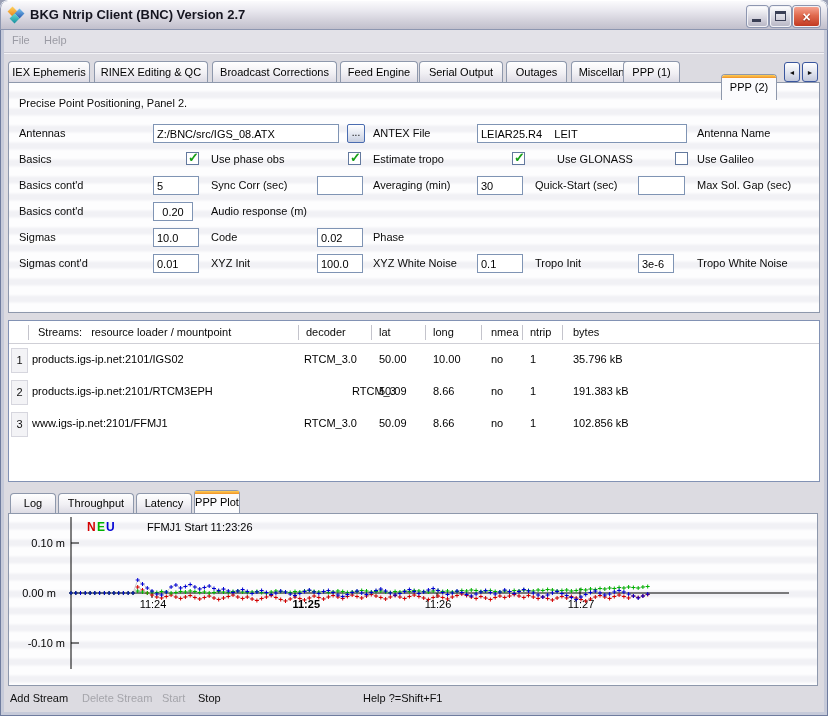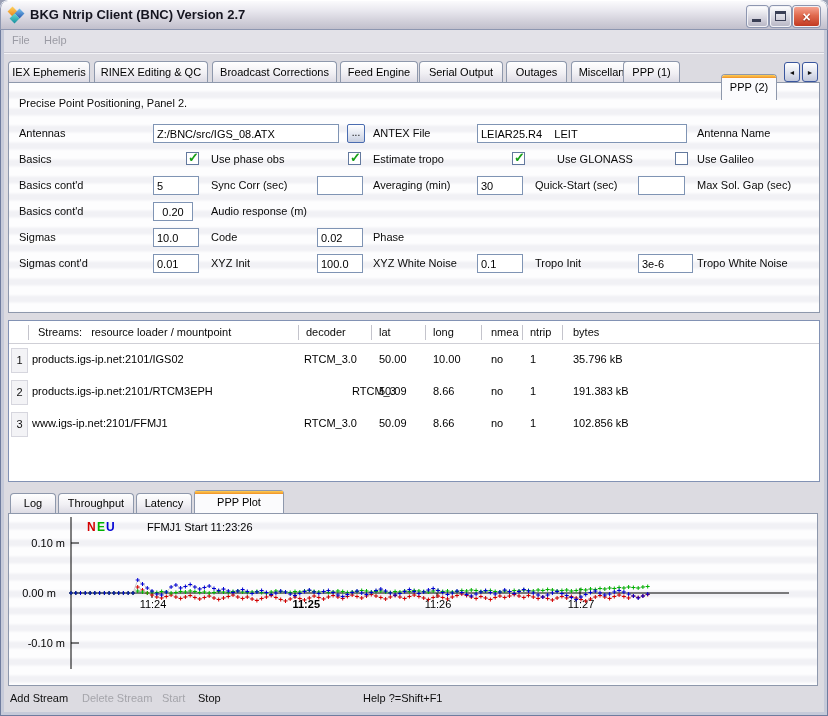--- a/index.html
+++ b/index.html
@@ -164,21 +164,21 @@
       <input class="inp" style="left: 308px; top: 145px; width: 46px;" readonly="" value="0.02">
       <div class="lbl" style="left:364px;top:148px;">Phase</div>
 
       <div class="lbl" style="left:10px;top:174px;">Sigmas cont'd</div>
       <input class="inp" style="left: 144px; top: 171px; width: 46px;" readonly="" value="0.01">
       <div class="lbl" style="left:202px;top:174px;">XYZ Init</div>
       <input class="inp" style="left: 308px; top: 171px; width: 46px;" readonly="" value="100.0">
       <div class="lbl" style="left:364px;top:174px;">XYZ White Noise</div>
       <input class="inp" style="left: 468px; top: 171px; width: 46px;" readonly="" value="0.1">
       <div class="lbl" style="left:526px;top:174px;">Tropo Init</div>
-      <input class="inp" style="left: 629px; top: 171px; width: 55px;" readonly="" value="3e-6">
+      <input class="inp" style="left: 629px; top: 171px; width: 36px;" readonly="" value="3e-6">
       <div class="lbl" style="left:688px;top:174px;">Tropo White Noise</div>
     </div>
 
     <div class="streams-panel">
       <div class="th" style="left:29px;">Streams:   resource loader / mountpoint</div>
       <div class="th" style="left:297px;">decoder</div>
       <div class="th" style="left:370px;">lat</div>
       <div class="th" style="left:424px;">long</div>
       <div class="th" style="left:482px;">nmea</div>
       <div class="th" style="left:521px;">ntrip</div>
@@ -222,21 +222,21 @@
         <div class="td" style="left:424px;top:96px;">8.66</div>
         <div class="td" style="left:482px;top:96px;">no</div>
         <div class="td" style="left:521px;top:96px;">1</div>
         <div class="td" style="left:564px;top:96px;">102.856 kB</div>
       </div>
     </div>
 
     <div class="btab" style="left:6px;top:463px;width:46px;">Log</div>
     <div class="btab" style="left:54px;top:463px;width:76px;">Throughput</div>
     <div class="btab" style="left:132px;top:463px;width:56px;">Latency</div>
-    <div class="btab selected" style="left:190px;top:460px;width:90px;height:23px;line-height:22px;">PPP Plot</div>
+    <div class="btab selected" style="left:190px;top:460px;width:46px;height:23px;line-height:22px;">PPP Plot</div>
 
     <div class="tabpage plot-panel">
       <span class="plot-txt leg" style="left: 78px; top: 6px; color: rgb(212, 0, 0);">N</span>
       <span class="plot-txt leg" style="left: 88px; top: 6px; color: rgb(0, 180, 0);">E</span>
       <span class="plot-txt leg" style="left: 97px; top: 6px; color: rgb(0, 0, 212);">U</span>
       <span class="plot-txt" style="left:138px;top:7px;">FFMJ1 Start 11:23:26</span>
 
       <div class="plot-txt" style="left:4px;top:23px;width:52px;text-align:right;">0.10 m</div>
       <div class="plot-txt" style="left:4px;top:73px;width:52px;text-align:center;">0.00 m</div>
       <div class="plot-txt" style="left:4px;top:123px;width:52px;text-align:right;">-0.10 m</div>

